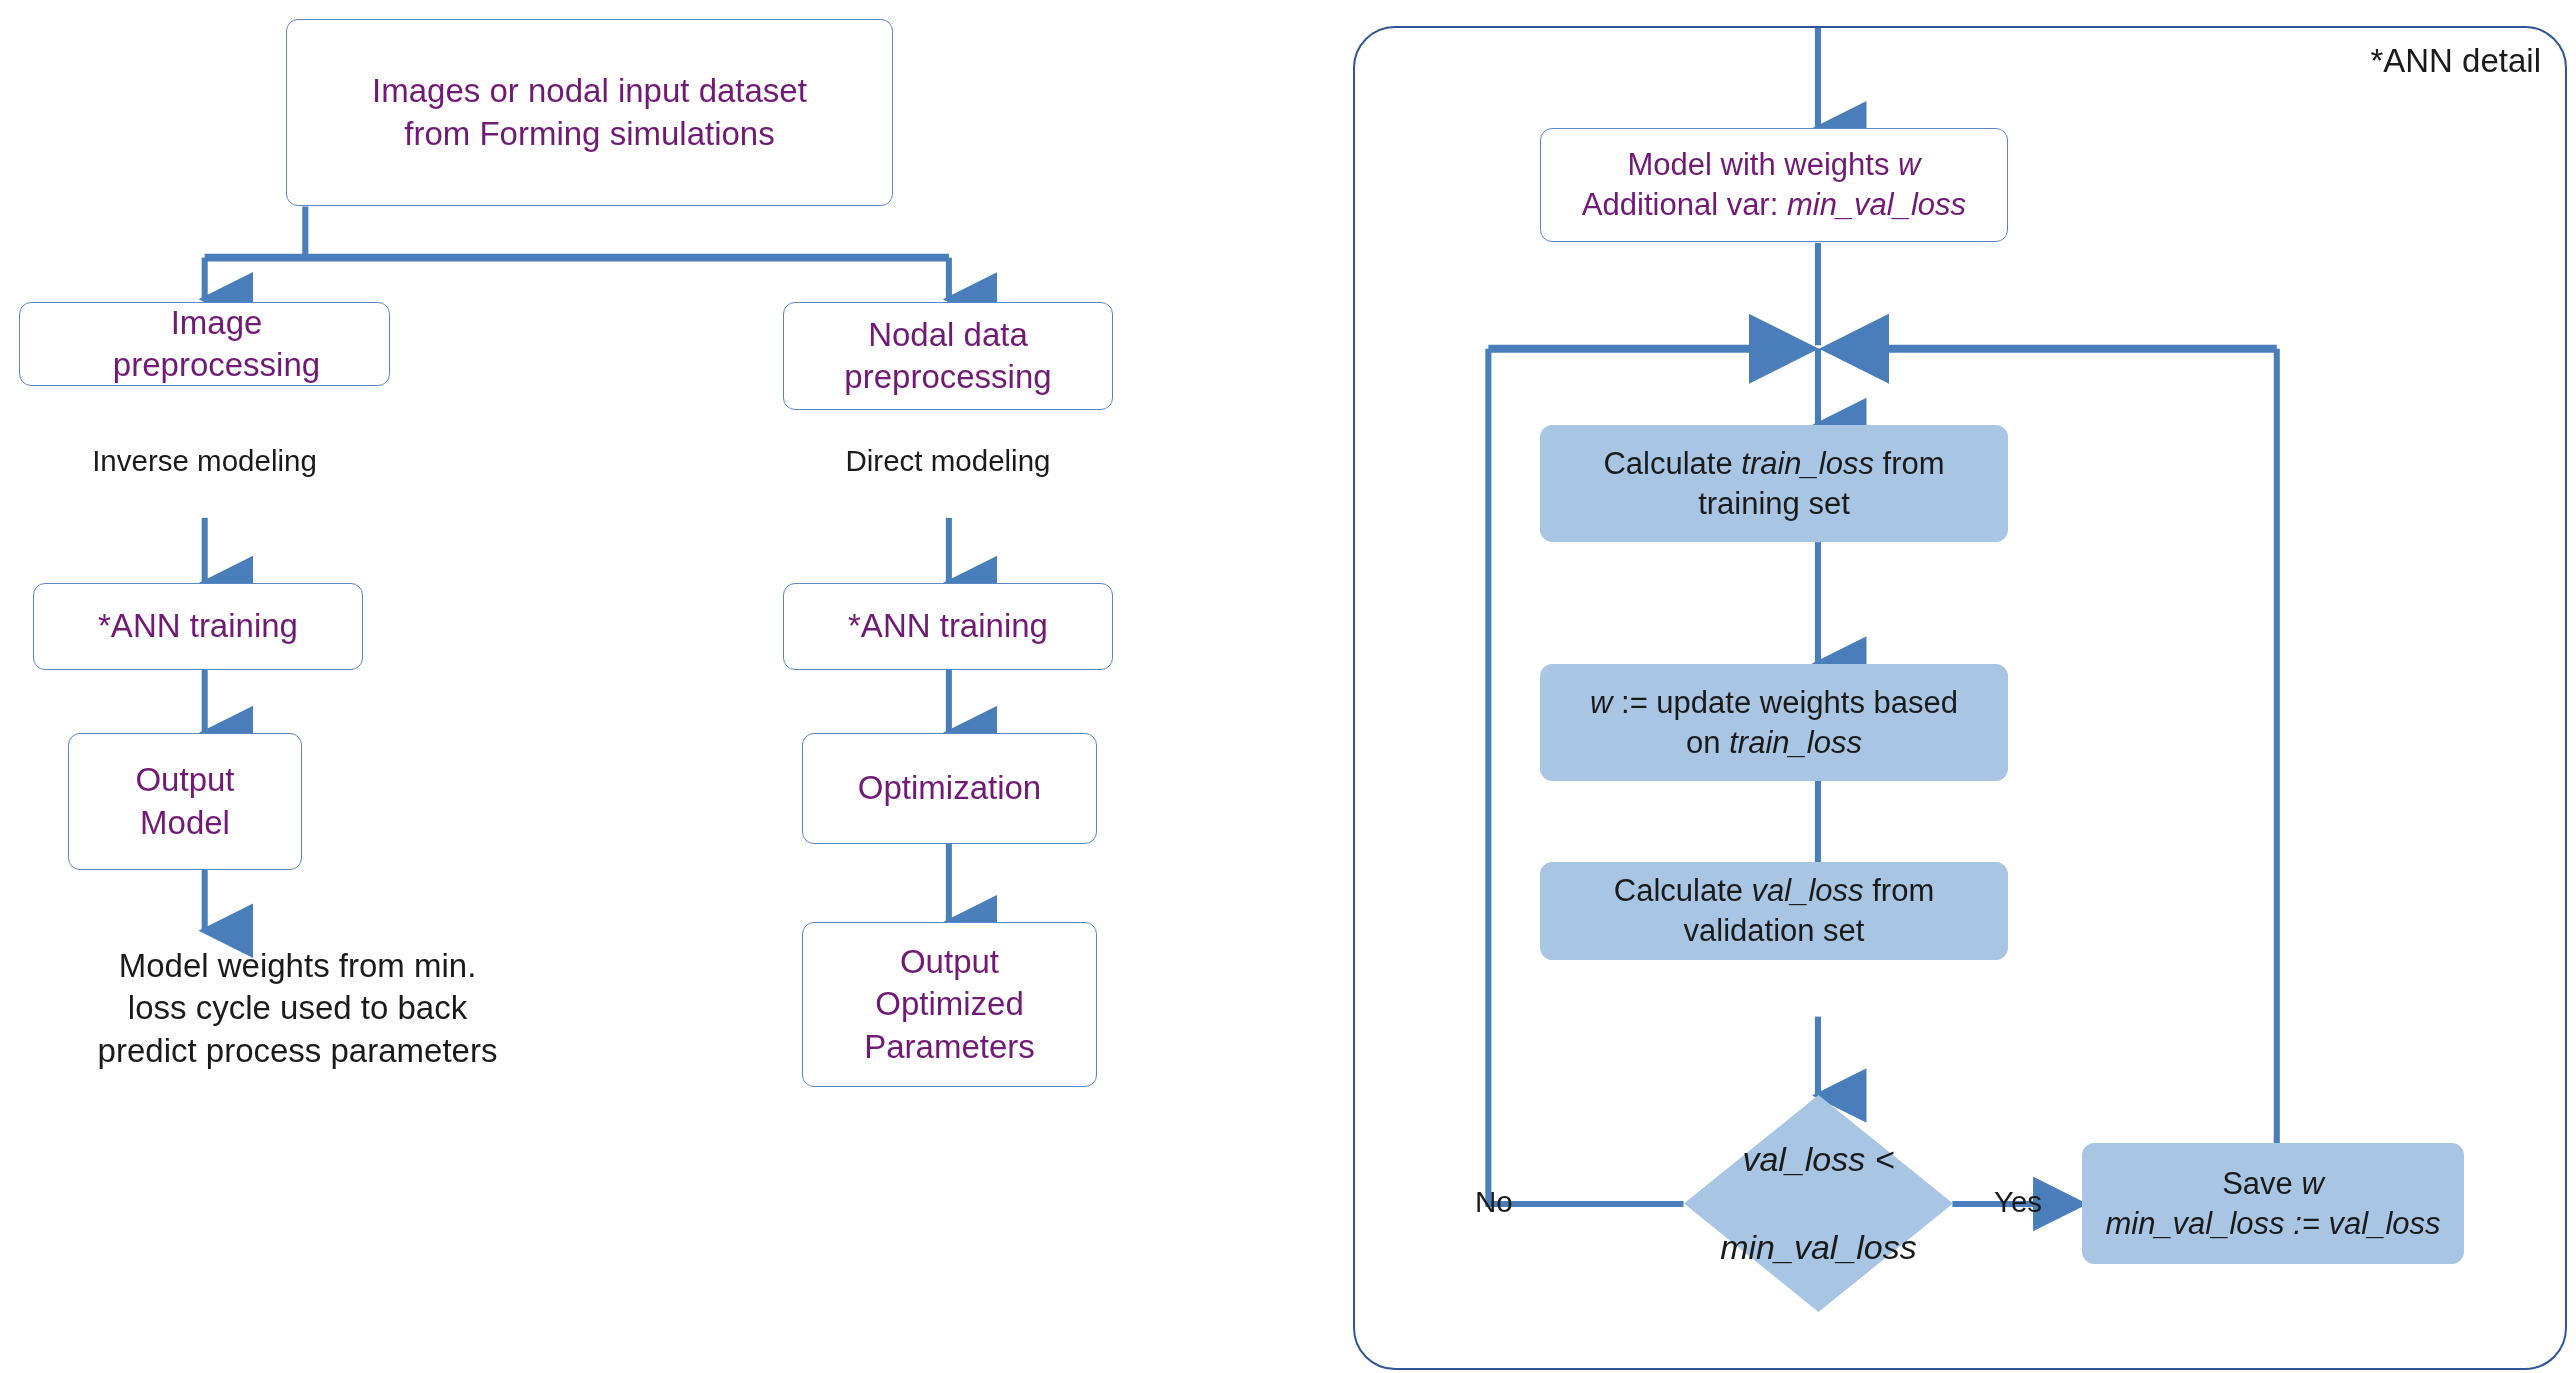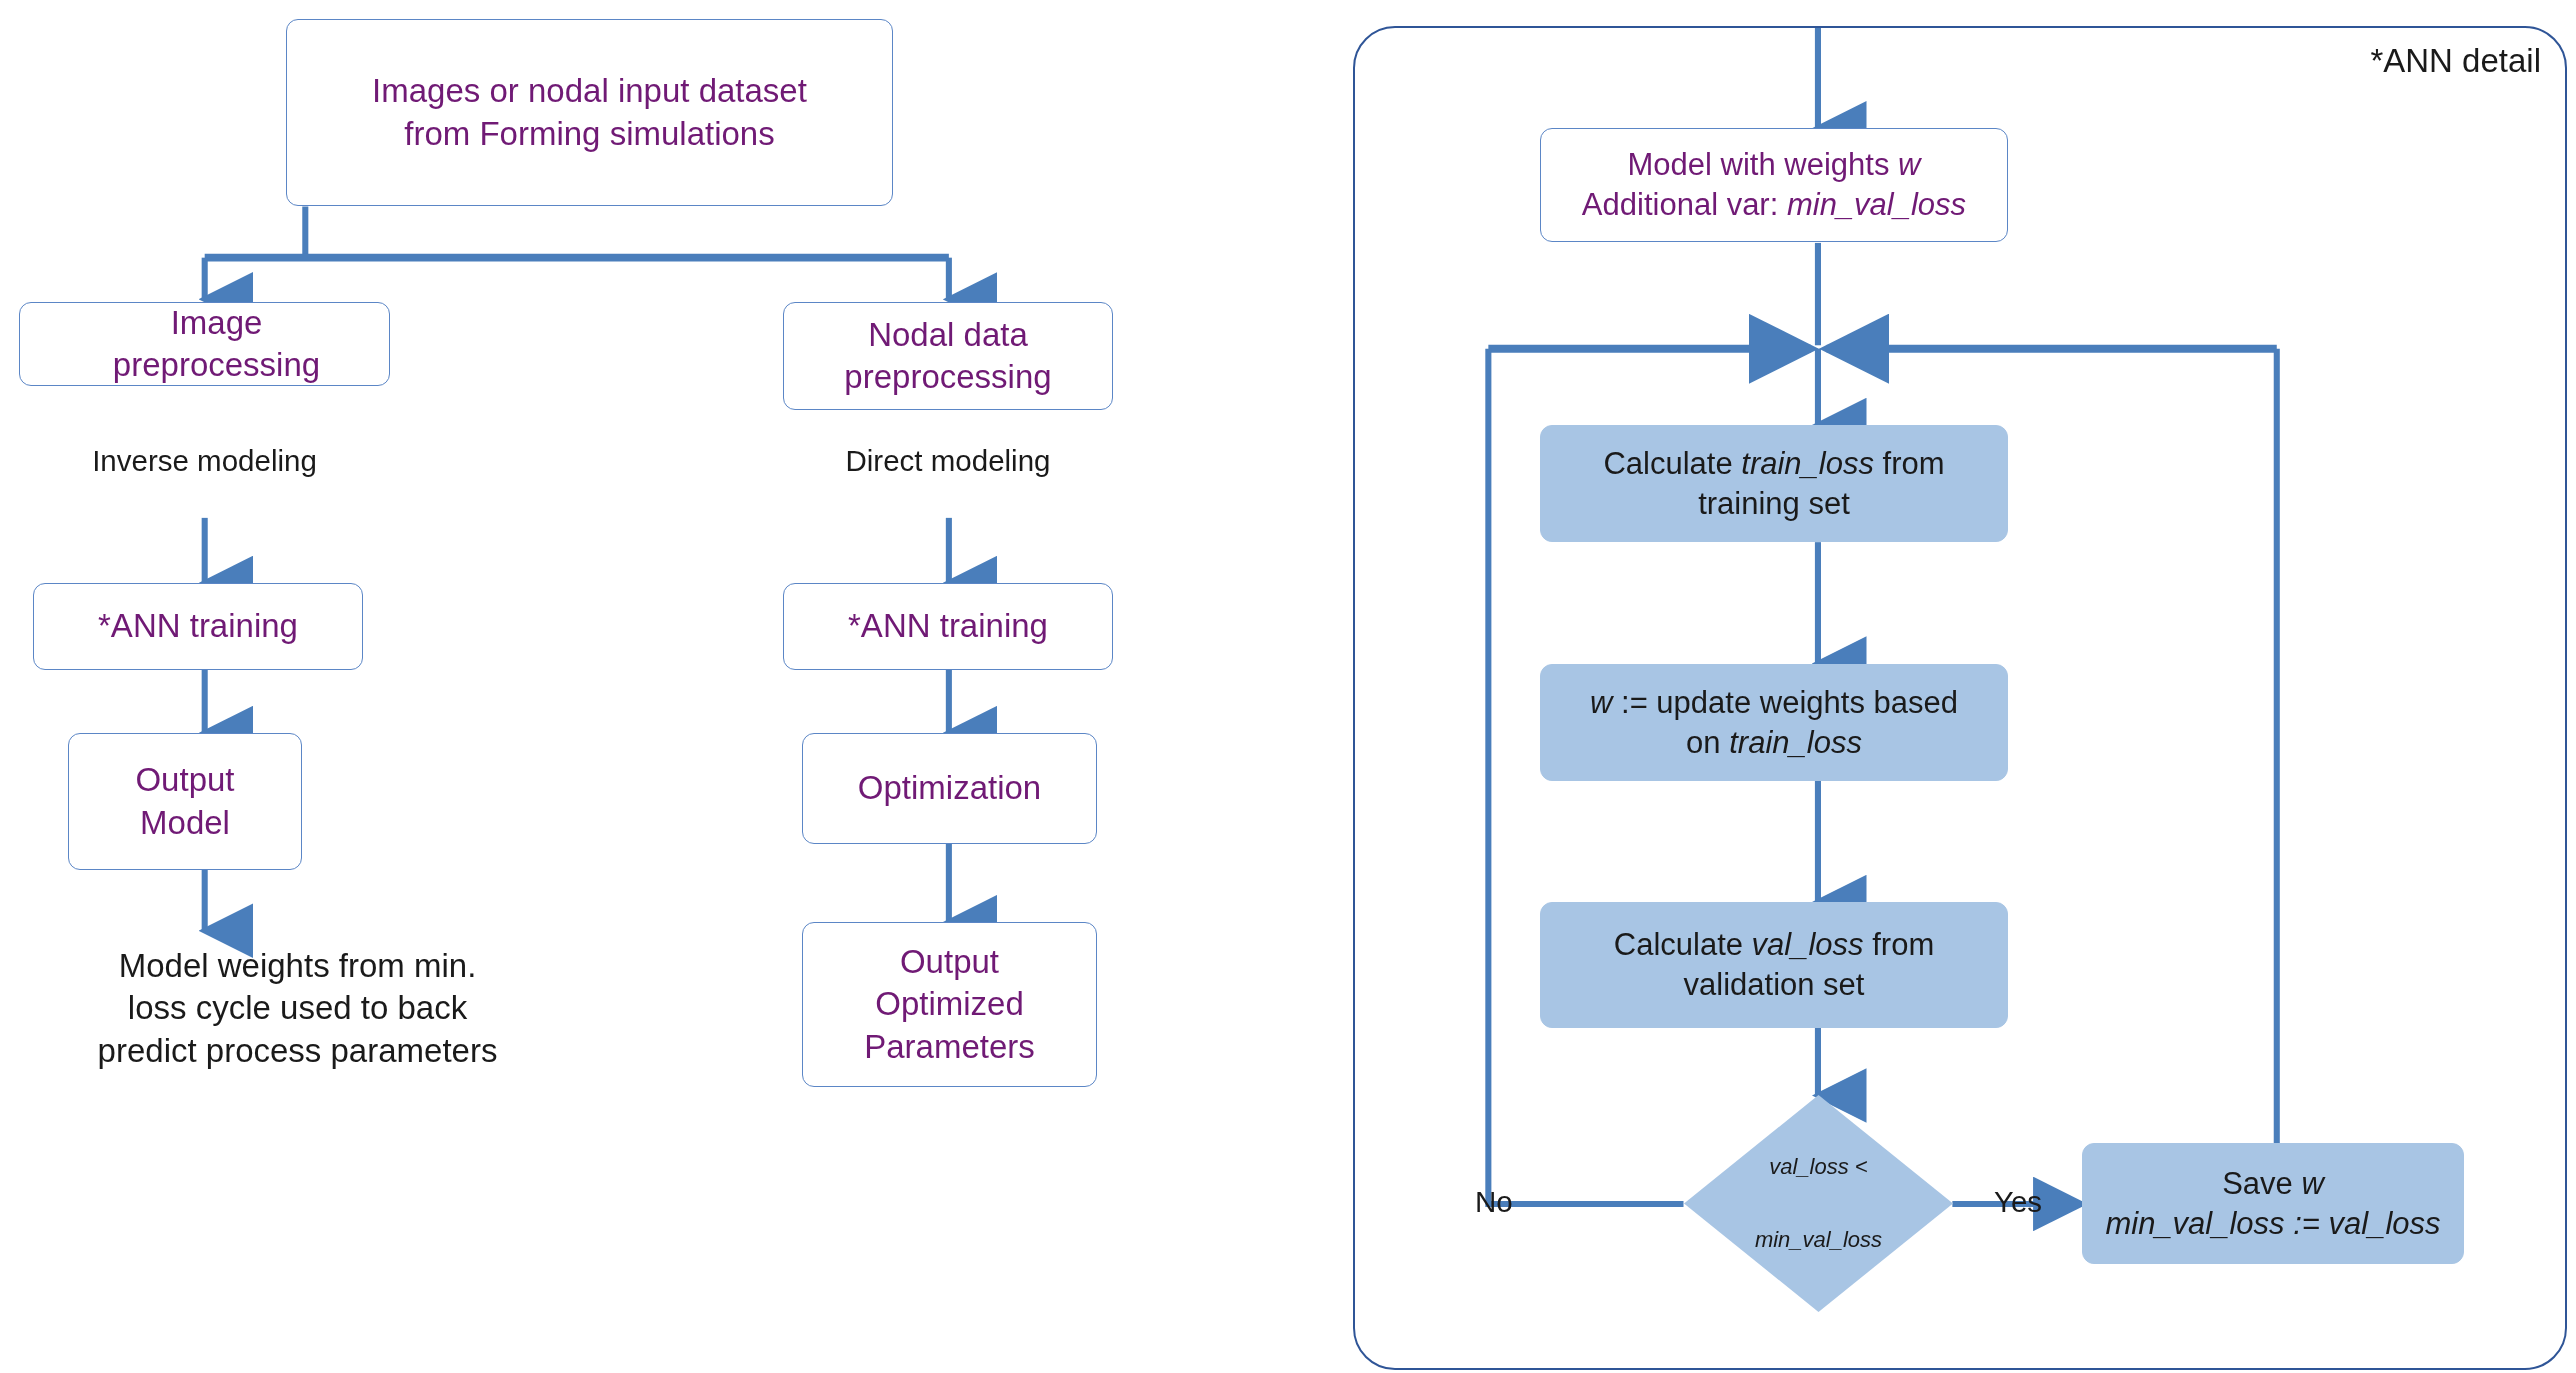--- a/index.html
+++ b/index.html
@@ -133,28 +133,28 @@
   <div class="node blue-box" style="left:1540px;top:425px;width:468px;height:117px;flex-direction:column;font-size:31px;">
     <span><span>Calculate </span><em class="v">train_loss</em><span> from</span></span>
     <span>training set</span>
   </div>
 
   <div class="node blue-box" style="left:1540px;top:664px;width:468px;height:117px;flex-direction:column;font-size:31px;">
     <span><em class="v">w</em><span> := update weights based</span></span>
     <span><span>on </span><em class="v">train_loss</em></span>
   </div>
 
-  <div class="node blue-box" style="left:1540px;top:902px;width:468px;height:126px;flex-direction:column;font-size:31px;">
+  <div class="node blue-box" style="left:1540px;top:862px;width:468px;height:98px;flex-direction:column;font-size:31px;">
     <span><span>Calculate </span><em class="v">val_loss</em><span> from</span></span>
     <span>validation set</span>
   </div>
 
   <div class="diamond-wrap" style="left:1684px;top:1095px;width:269px;height:217px;">
     <div class="diamond-shape"></div>
-    <div class="diamond-label" style="font-size:22px;flex-direction:column;gap:44px;">
+    <div class="diamond-label" style="font-size:34px;flex-direction:column;gap:44px;">
       <span>val_loss &lt;</span>
       <span>min_val_loss</span>
     </div>
   </div>
 
   <div class="edge-label" style="left:1427px;top:1185px;margin-left:48px;">No</div>
   <div class="edge-label" style="left:1986px;top:1185px;margin-left:8px;">Yes</div>
 
   <div class="node blue-box" style="left:2082px;top:1143px;width:382px;height:121px;flex-direction:column;font-size:31px;">
     <span><span>Save </span><em class="v">w</em></span>

